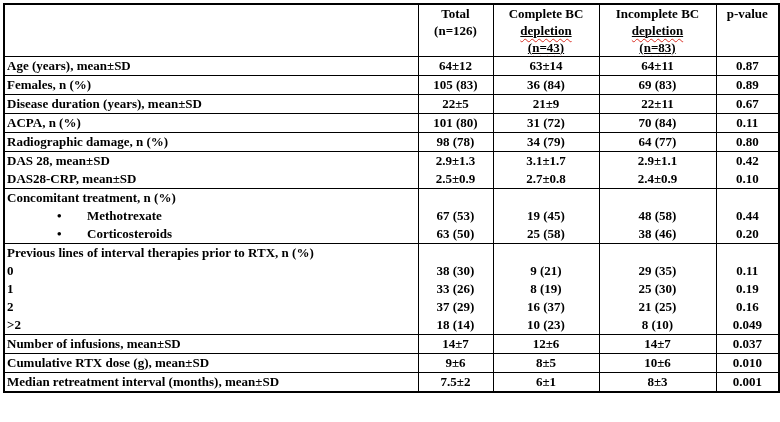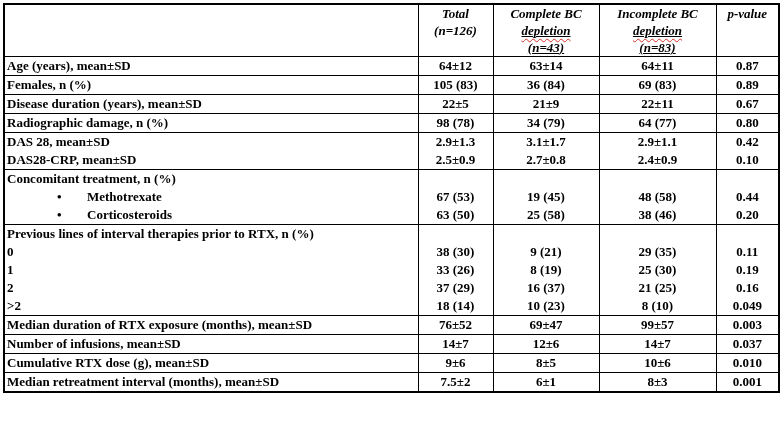--- a/index.html
+++ b/index.html
@@ -19,21 +19,21 @@
     color: var(--ink);
     font-weight: bold;
     font-size: 13px;
   }
   .clin th, .clin td {
     border: 1px solid var(--ink);
     padding: 0 2px;
     vertical-align: top;
     overflow: hidden;
   }
-  .clin thead th { text-align: center; font-style: italic; }
+  .clin thead th { text-align: center; }
   .hline { line-height: 17px; min-height: 17px; text-align: center; }
   .line  { line-height: 18px; min-height: 18px; }
   td.label-cell { text-align: left; padding-right: 3px; }
   td.val-cell   { text-align: center; }
   .line.bullet { padding-left: 50px; }
   .bullet-glyph { display: inline-block; width: 30px; }
   
   .u  { text-decoration: underline; text-decoration-thickness: 1px; }
   .sq {
     text-decoration: underline wavy var(--sq) 1px;
@@ -121,20 +121,37 @@
           </td>
           <td class="val-cell">
             <div class="line">22±11</div>
           </td>
           <td class="val-cell">
             <div class="line">0.67</div>
           </td>
         </tr>
         <tr>
           <td class="label-cell">
+            <div class="line">ACPA, n (%)</div>
+          </td>
+          <td class="val-cell">
+            <div class="line">101 (80)</div>
+          </td>
+          <td class="val-cell">
+            <div class="line">31 (72)</div>
+          </td>
+          <td class="val-cell">
+            <div class="line">70 (84)</div>
+          </td>
+          <td class="val-cell">
+            <div class="line">0.11</div>
+          </td>
+        </tr>
+        <tr>
+          <td class="label-cell">
             <div class="line">Radiographic damage, n (%)</div>
           </td>
           <td class="val-cell">
             <div class="line">98 (78)</div>
           </td>
           <td class="val-cell">
             <div class="line">34 (79)</div>
           </td>
           <td class="val-cell">
             <div class="line">64 (77)</div>
@@ -224,37 +241,20 @@
           <td class="val-cell">
             <div class="line"></div>
             <div class="line">0.11</div>
             <div class="line">0.19</div>
             <div class="line">0.16</div>
             <div class="line">0.049</div>
           </td>
         </tr>
         <tr>
           <td class="label-cell">
-            <div class="line">Median duration of RTX exposure (months), mean±SD</div>
-          </td>
-          <td class="val-cell">
-            <div class="line">76±52</div>
-          </td>
-          <td class="val-cell">
-            <div class="line">69±47</div>
-          </td>
-          <td class="val-cell">
-            <div class="line">99±57</div>
-          </td>
-          <td class="val-cell">
-            <div class="line">0.003</div>
-          </td>
-        </tr>
-        <tr>
-          <td class="label-cell">
             <div class="line">Number of infusions, mean±SD</div>
           </td>
           <td class="val-cell">
             <div class="line">14±7</div>
           </td>
           <td class="val-cell">
             <div class="line">12±6</div>
           </td>
           <td class="val-cell">
             <div class="line">14±7</div>

